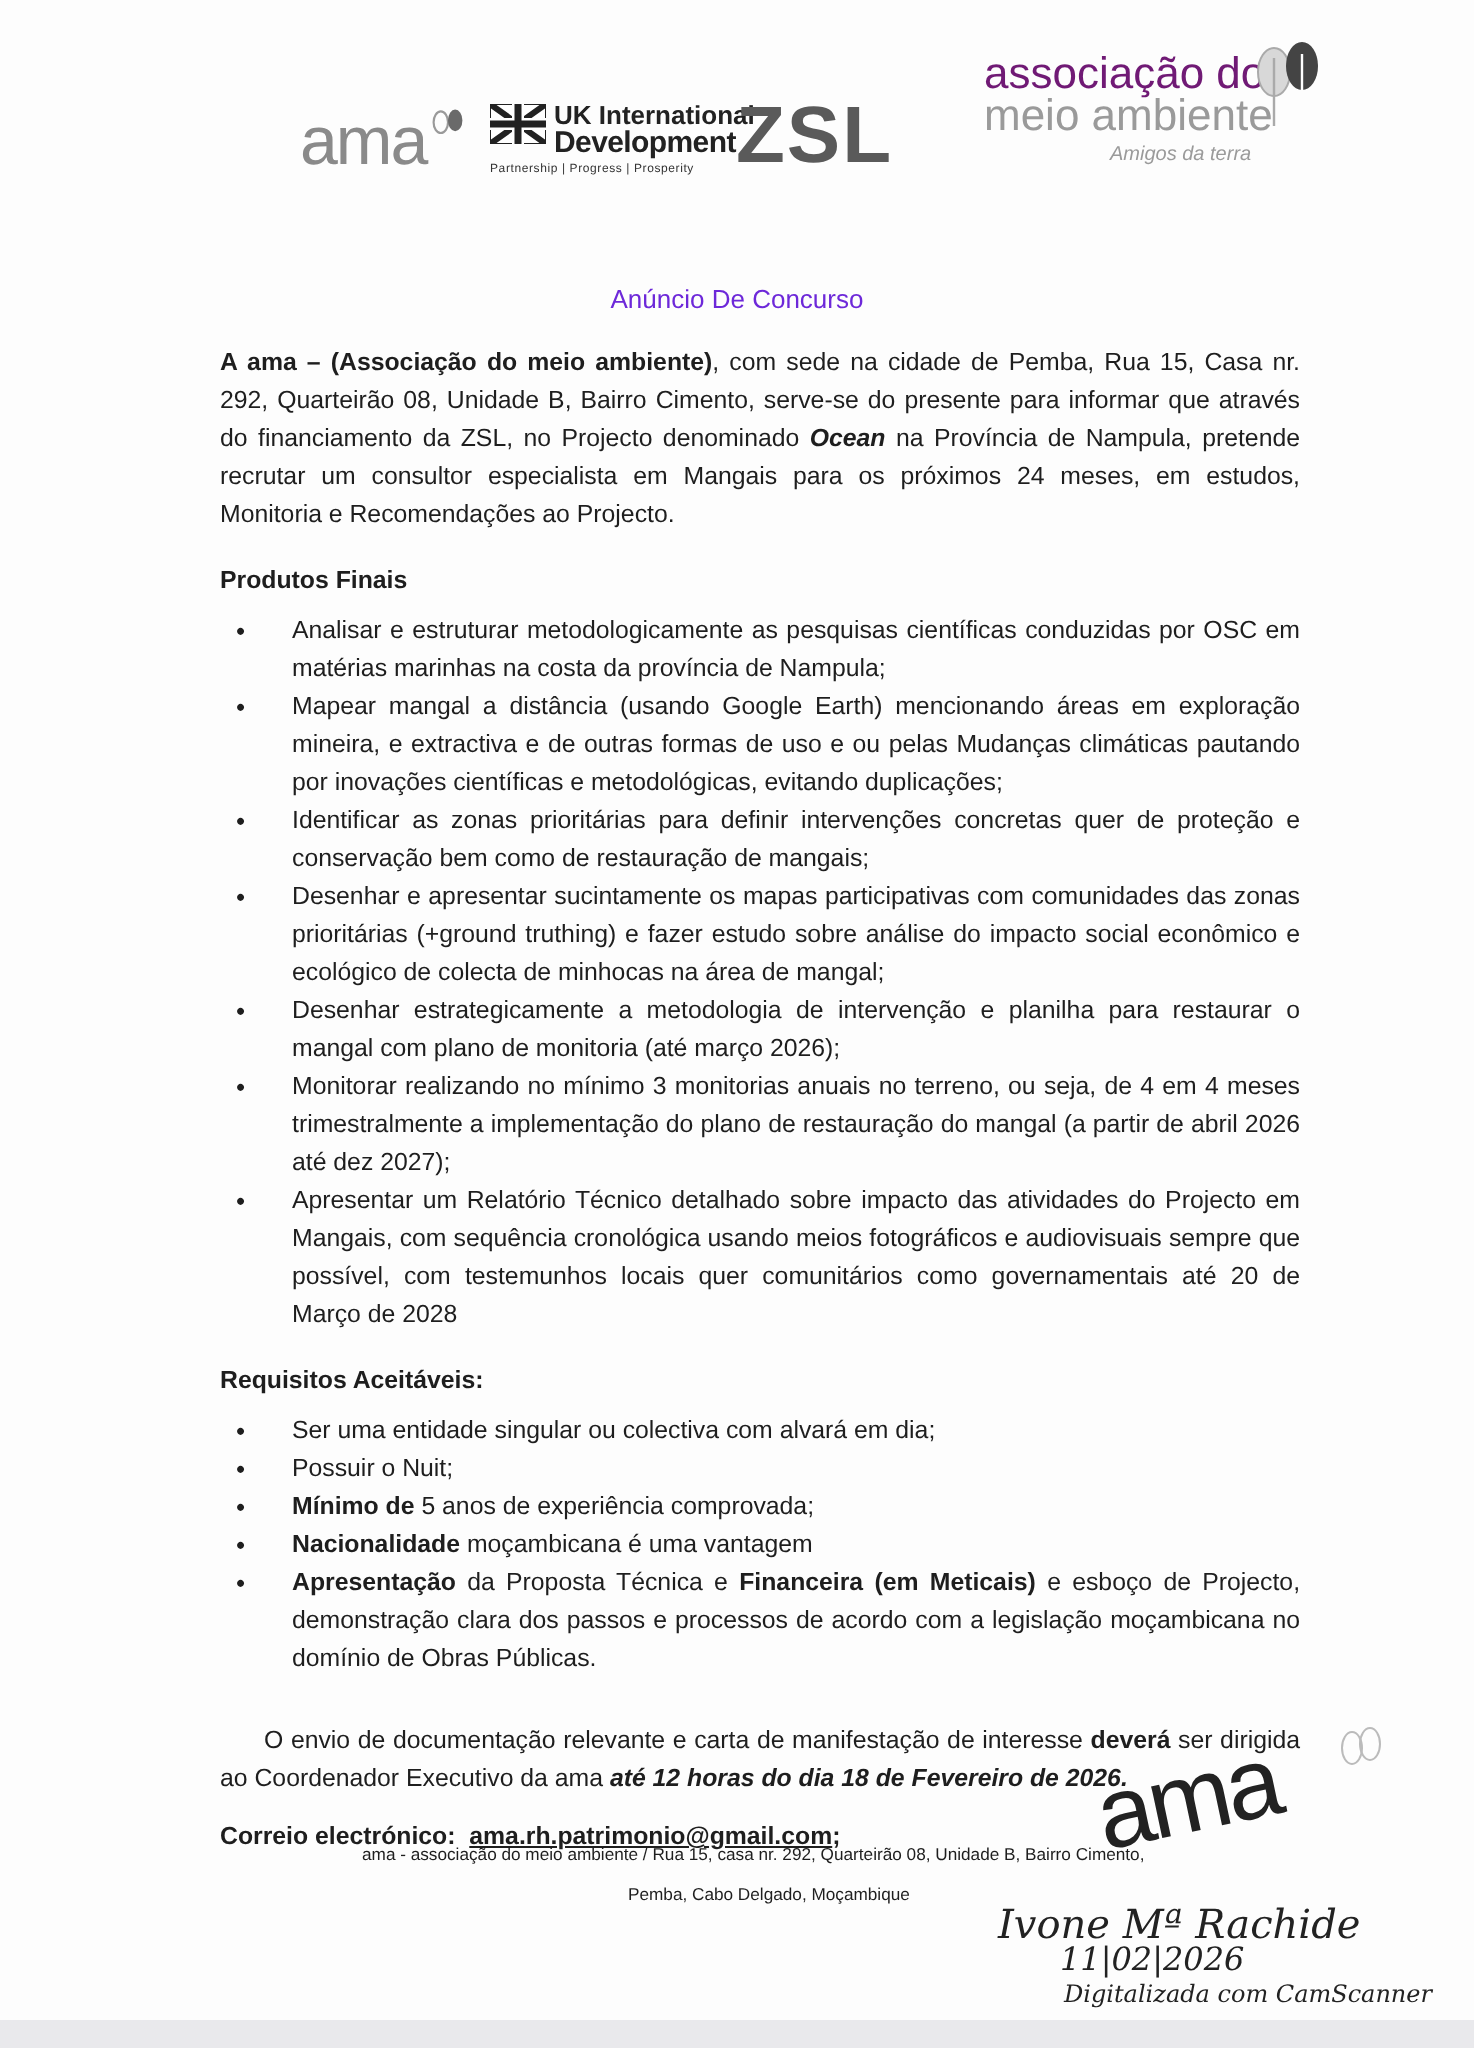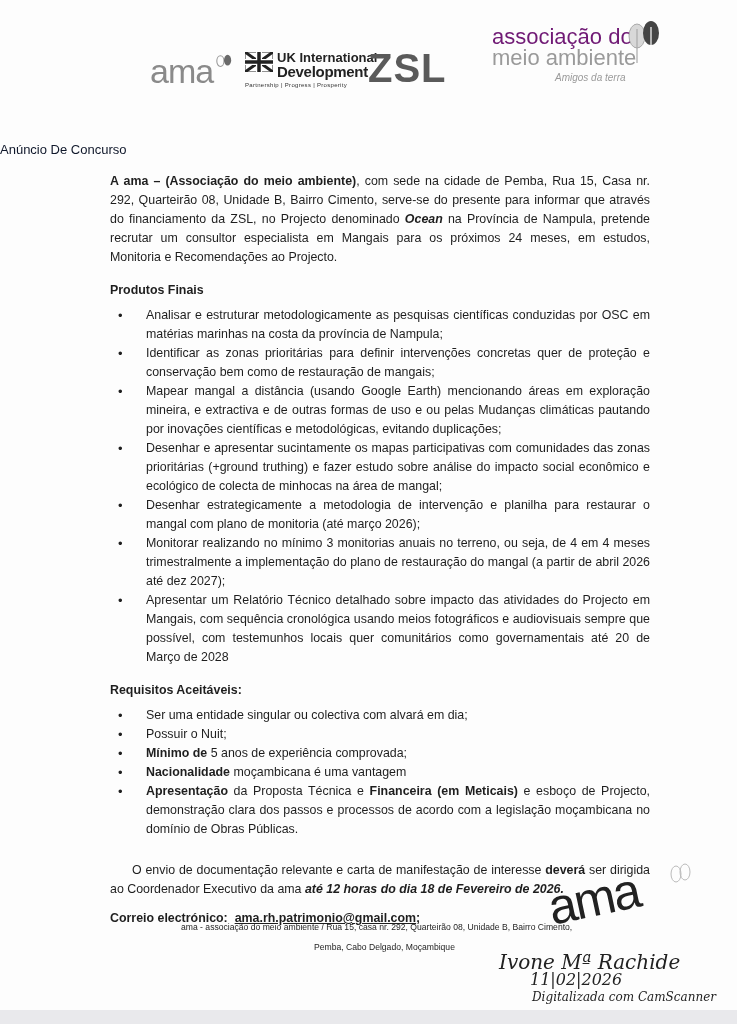--- a/index.html
+++ b/index.html
@@ -25,21 +25,21 @@
   .uk-t2 { position:absolute; left:32px; top:13px; font-size:15px; font-weight:bold; color:#222; white-space:nowrap; letter-spacing:-0.3px; }
   .uk-t3 { position:absolute; left:0px; top:32px; font-size:6px; color:#333; white-space:nowrap; letter-spacing:0.3px; }
   .zsl { position:absolute; left:368px; top:46px; font-size:40px; font-weight:bold; color:#5a5a5a; letter-spacing:1px; }
   .assoc { position:absolute; left:492px; top:24px; width:200px; height:80px; }
   .assoc-1 { position:absolute; left:0; top:0; font-size:22px; color:#701a75; white-space:nowrap; }
   .assoc-2 { position:absolute; left:0; top:21px; font-size:22px; color:#9a9a9a; white-space:nowrap; }
   .assoc-3 { position:absolute; left:63px; top:48px; font-size:10px; color:#9a9a9a; font-style:italic; white-space:nowrap; }
   .assoc-leaves { position:absolute; left:134px; top:-5px; width:36px; height:46px; }
 
   
-  .title { position:absolute; left:0; width:737px; top:142px; font-size:13px; color:#0f172a; }
+  .title { position:absolute; left:0; width:737px; top:142px; text-align:center; font-size:13px; color:#6d28d9; }
   .content { position:absolute; left:110px; top:172px; width:540px; font-size:12.4px; line-height:19px; }
   .para { text-align:justify; margin:0; }
   .h { font-weight:bold; margin:12px 0 6px 0; }
   ul.b { margin:0; padding:0 0 0 36px; list-style:none; }
   ul.b li { position:relative; text-align:justify; }
   ul.b li::before { content:"•"; position:absolute; left:-28px; top:0; font-size:13px; }
   .req ul.b { margin-top:6px; }
   .closing { text-indent:22px; text-align:justify; margin-top:12px; }
   .email-line { margin-top:10px; }
   .email { text-decoration:underline; font-weight:bold; }
@@ -94,22 +94,22 @@
   </div>
 
   <div class="title">Anúncio De Concurso</div>
 
   <div class="content">
     <p class="para"><b>A ama – (Associação do meio ambiente)</b><span>, com sede na cidade de Pemba, Rua 15, Casa nr. 292, Quarteirão 08, Unidade B, Bairro Cimento, serve-se do presente para informar que através do financiamento da ZSL, no Projecto denominado </span><b><i>Ocean</i></b><span> na Província de Nampula, pretende recrutar um consultor especialista em Mangais para os próximos 24 meses, em estudos, Monitoria e Recomendações ao Projecto.</span></p>
 
     <div class="h" style="margin-top:14px;">Produtos Finais</div>
     <ul class="b">
       <li>Analisar e estruturar metodologicamente as pesquisas científicas conduzidas por OSC em matérias marinhas na costa da província de Nampula;</li>
+      <li>Mapear mangal a distância (usando Google Earth) mencionando áreas em exploração mineira, e extractiva e de outras formas de uso e ou pelas Mudanças climáticas pautando por inovações científicas e metodológicas, evitando duplicações;</li>
       <li>Identificar as zonas prioritárias para definir intervenções concretas quer de proteção e conservação bem como de restauração de mangais;</li>
-      <li>Mapear mangal a distância (usando Google Earth) mencionando áreas em exploração mineira, e extractiva e de outras formas de uso e ou pelas Mudanças climáticas pautando por inovações científicas e metodológicas, evitando duplicações;</li>
       <li>Desenhar e apresentar sucintamente os mapas participativas com comunidades das zonas prioritárias (+ground truthing) e fazer estudo sobre análise do impacto social econômico e ecológico de colecta de minhocas na área de mangal;</li>
       <li>Desenhar estrategicamente a metodologia de intervenção e planilha para restaurar o mangal com plano de monitoria (até março 2026);</li>
       <li>Monitorar realizando no mínimo 3 monitorias anuais no terreno, ou seja, de 4 em 4 meses trimestralmente a implementação do plano de restauração do mangal (a partir de abril 2026 até dez 2027);</li>
       <li>Apresentar um Relatório Técnico detalhado sobre impacto das atividades do Projecto em Mangais, com sequência cronológica usando meios fotográficos e audiovisuais sempre que possível, com testemunhos locais quer comunitários como governamentais até 20 de Março de 2028</li>
     </ul>
 
     <div class="req">
       <div class="h" style="margin-top:14px;">Requisitos Aceitáveis:</div>
       <ul class="b">
         <li><span>Ser uma entidade singular ou colectiva com alvará em dia;</span></li>

